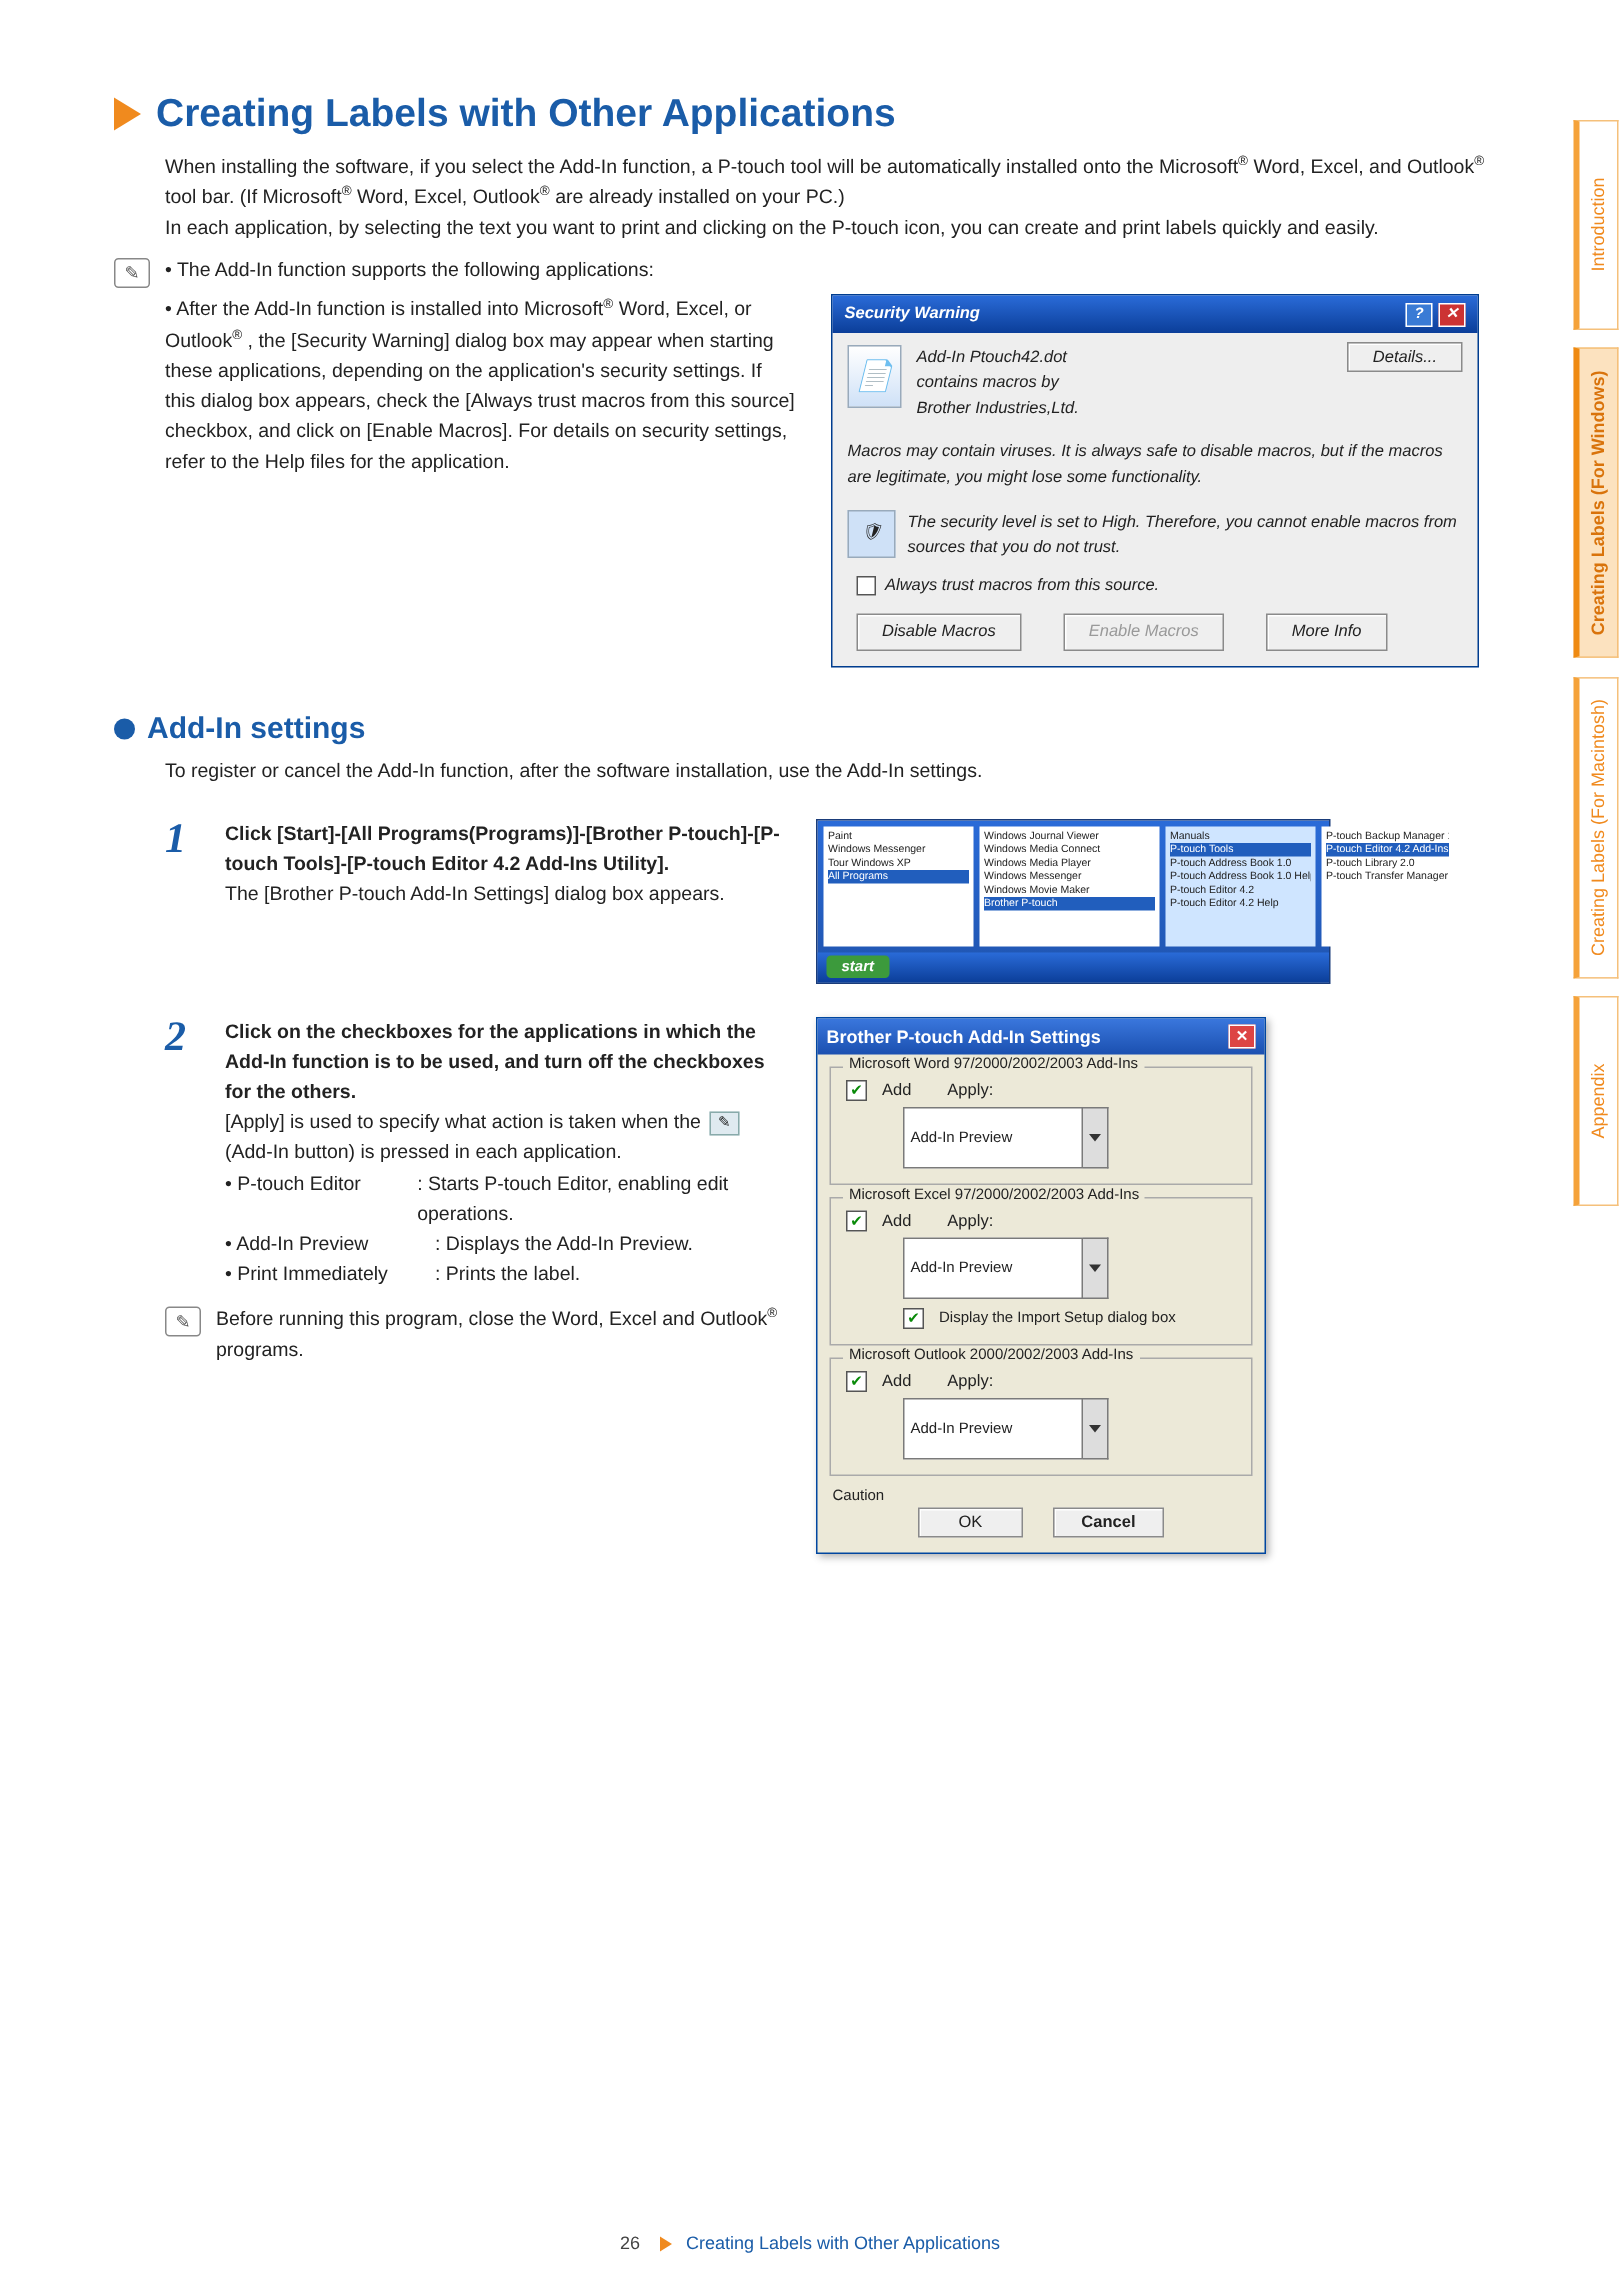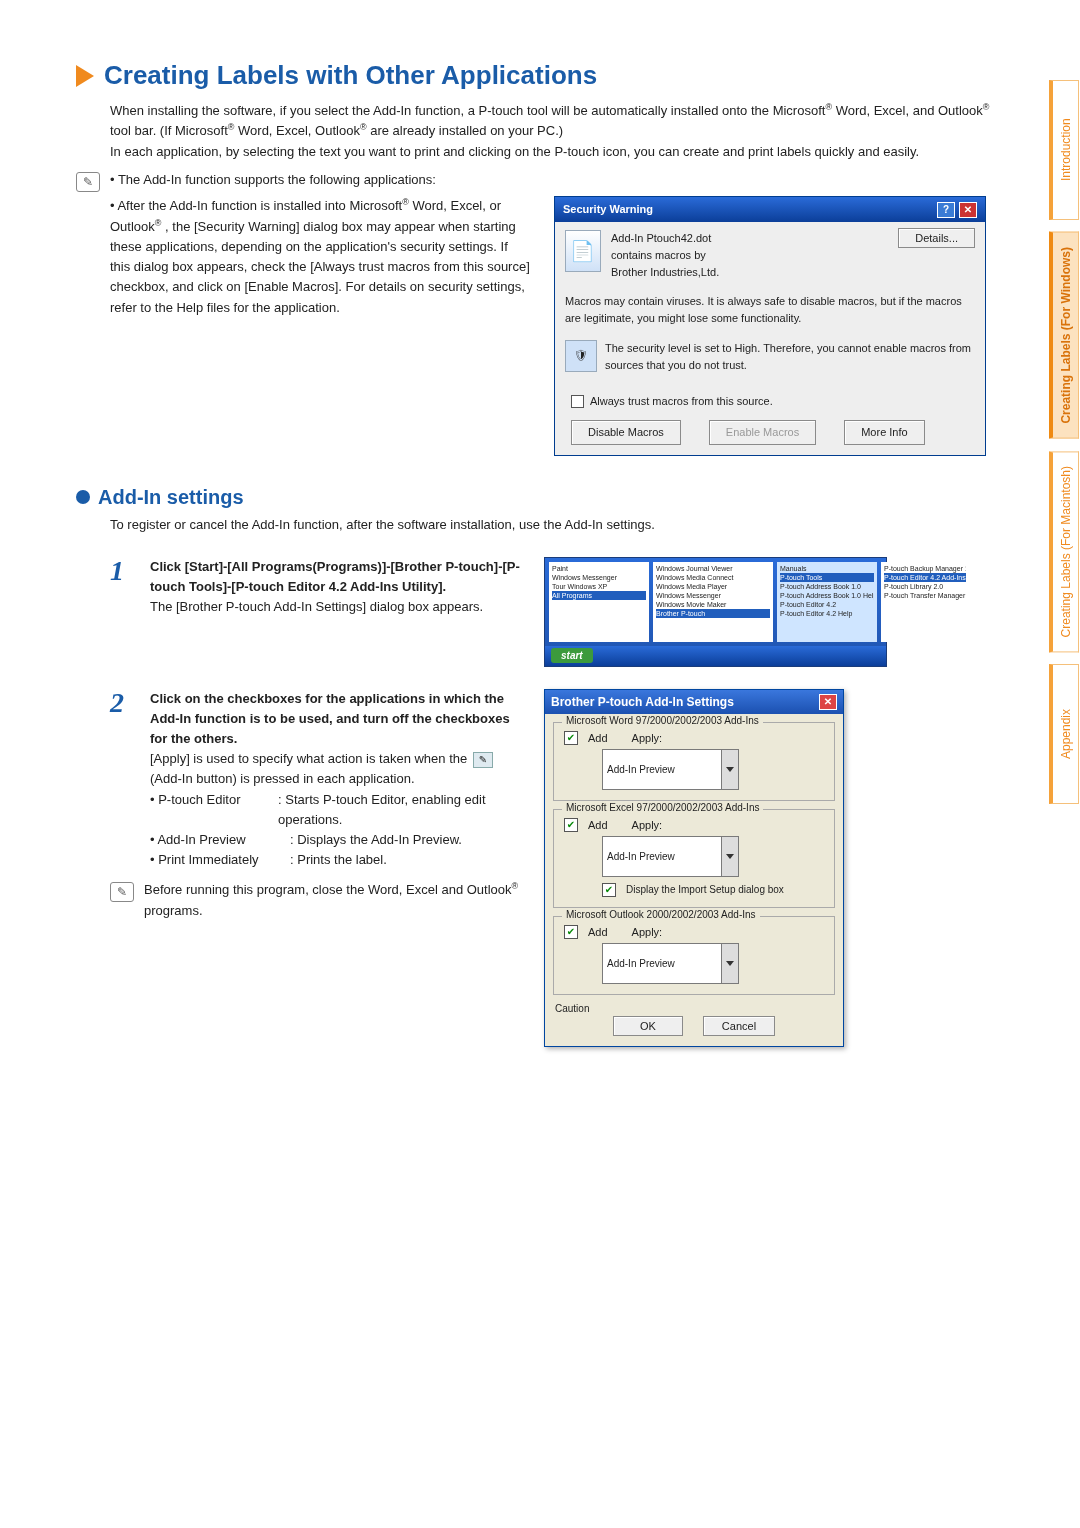--- a/index.html
+++ b/index.html
@@ -10,33 +10,33 @@
 h1.title { color:#1a5ca8; font-size:26px; font-weight:bold; margin:0 0 10px 0; display:flex; align-items:center; gap:10px;}
 .tri-orange { width:0; height:0; border-top:11px solid transparent; border-bottom:11px solid transparent; border-left:18px solid #f08a1e; display:inline-block;}
 .body-block { margin-left:34px; max-width:900px; }
 .body-text { line-height:1.55; }
 .note-row { display:flex; gap:10px; margin:8px 0 0 0; }
 .note-icon { width:22px; height:18px; border:1px solid #888; border-radius:3px; display:flex; align-items:center; justify-content:center; font-size:12px; color:#555; margin-top:2px; flex-shrink:0;}
 .note-body { flex:1; line-height:1.55; }
 sup { font-size:9px; }
 .two-col { display:flex; gap:24px; align-items:flex-start; }
 .col-left { flex:1; }
-.col-right { flex-shrink:0; }
+.col-right { flex-shrink:0;font-style:italic; }
 .sec-warning { width:430px; border:1px solid #003d8f; background:#eee; font-size:11px;}
 .sec-warning .tb { background:linear-gradient(#2a6bd8,#0b3e99); color:#fff; padding:4px 8px; display:flex; justify-content:space-between; align-items:center; font-weight:bold;}
 .tb-icons { display:flex; gap:4px;}
 .tb-btn { width:16px; height:14px; background:#c33; color:#fff; font-size:10px; display:flex; align-items:center; justify-content:center; border:1px solid #fff;}
 .tb-btn.help{ background:#3a7bd5; }
 .sec-body { padding:8px 10px 10px 10px; display:flex; flex-direction:column; gap:6px;}
 .sec-row1 { display:flex; gap:10px; align-items:flex-start;}
 .doc-icon { width:34px; height:40px; background:linear-gradient(#fff,#cfe1f7); border:1px solid #9ab; display:flex; align-items:center; justify-content:center; font-size:20px;}
 .btn-win { border:1px solid #8a8a8a; background:#efefef; padding:3px 16px; font-size:11px; box-shadow:1px 1px 0 #fff inset; cursor:pointer;}
 .btn-row { display:flex; gap:28px; justify-content:flex-start; margin-top:4px; padding-left:6px;}
 .btn-win.disabled { color:#999; }
-.chk { display:flex; align-items:center; gap:6px; font-size:11px; margin-top:13px; padding-left:6px;}
+.chk { display:flex; align-items:center; gap:6px; font-size:11px; margin-top:2px; padding-left:6px;}
 .chk-box { width:11px; height:11px; border:1px solid #555; background:#fff;}
 h2.subhead { color:#1a5ca8; font-size:20px; font-weight:bold; margin:30px 0 6px 0; display:flex; align-items:center; gap:8px;}
 .bullet-blue { width:14px; height:14px; background:#1a5ca8; border-radius:50%; display:inline-block;}
 .step { display:flex; gap:14px; margin:22px 0 0 34px; }
 .step-num { color:#1a5ca8; font-size:28px; font-style:italic; font-weight:bold; line-height:1; width:26px; flex-shrink:0; font-family:Georgia,serif;}
 .step-body { flex:1; max-width:380px; line-height:1.55;}
 .step-right { flex-shrink:0; }
 .bold { font-weight:bold; }
 .start-menu { width:343px; height:110px; background:linear-gradient(#2a6bd8,#1f53ad); border:1px solid #1a3c7a; font-size:8px; color:#fff; padding:4px; box-sizing:border-box; position:relative;}
 .sm-bar { position:absolute; left:0; right:0; bottom:0; height:20px; background:linear-gradient(#2a6bd8,#0b3e99); display:flex; align-items:center; padding-left:6px; gap:6px;}
@@ -276,20 +276,25 @@
           <div class="combo">
             <div class="combo-input">Add-In Preview</div>
             <div class="combo-btn">
                 <span class="caret-down"></span>
               </div>
           </div>
         </div>
         <div class="caution">Caution</div>
         <div class="dlg-btns">
           <span class="btn-win" style="padding:3px 26px;">OK</span>
-          <span class="btn-win" style="padding:3px 18px;">Cancel</span>
-        </div>
-      </div>
-    </div>
-  </div>
-
+          <span class="btn-win" style="padding:3px 18px;font-weight:bold;">Cancel</span>
+        </div>
+      </div>
+    </div>
+  </div>
+
+  <div class="footer">
+    <span>26</span>
+    <span class="tri-s"></span>
+    <span class="ft-link">Creating Labels with Other Applications</span>
+  </div>
 
 </div>
 
 </body></html>

